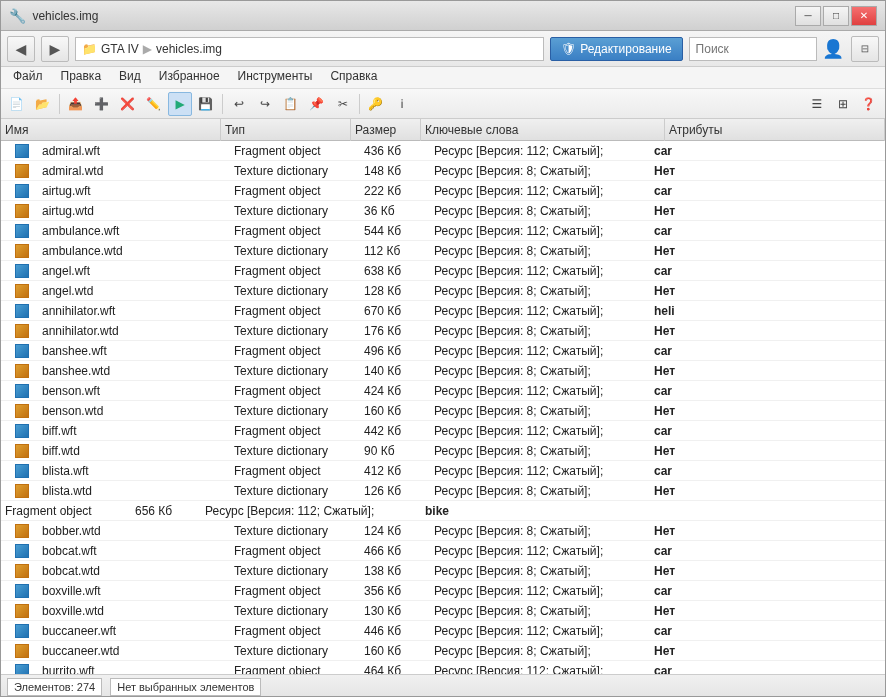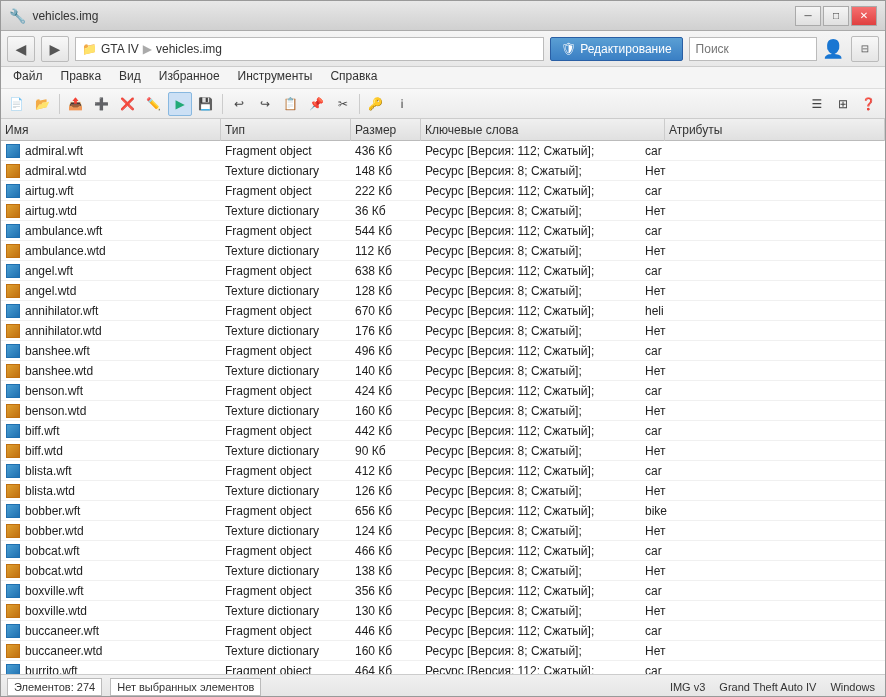--- a/index.html
+++ b/index.html
@@ -200,25 +200,25 @@
     }
     .file-cell {
       display: flex;
       align-items: center;
       padding: 0 4px;
       font-size: 12px;
       color: #222;
       white-space: nowrap;
       overflow: hidden;
     }
-    .col-name.file-cell { width: 220px; gap: 4px; }
+    .col-name.file-cell { width: 220px; gap: 12px; margin-left: 9px; }
     .col-type.file-cell { width: 130px; }
     .col-size.file-cell { width: 70px; }
     .col-attr.file-cell { width: 220px; }
-    .col-keywords.file-cell { flex: 1; }
+    .col-keywords.file-cell { flex: 1; font-weight: bold; }
 
     .file-icon {
       width: 16px;
       height: 16px;
       display: inline-flex;
       align-items: center;
       justify-content: center;
       flex-shrink: 0;
     }
 
@@ -550,26 +550,20 @@
           <div style="width:14px;height:14px;background:linear-gradient(135deg, #e0a030, #c07010);border:1px solid #c07010;"></div>
         </div>
         <span>blista.wtd</span>
       </div>
       <div class="file-cell col-type">Texture dictionary</div>
       <div class="file-cell col-size">126 Кб</div>
       <div class="file-cell col-attr">Ресурс [Версия: 8; Сжатый];</div>
       <div class="file-cell col-keywords">Нет</div>
     </div>
         <div class="file-row">
-      <div class="file-cell col-name">
-        <div class="file-icon">
-          <div style="width:14px;height:14px;background:linear-gradient(135deg, #4a9fd4, #2070b0);border:1px solid #2070b0;"></div>
-        </div>
-        <span>bobber.wft</span>
-      </div>
       <div class="file-cell col-type">Fragment object</div>
       <div class="file-cell col-size">656 Кб</div>
       <div class="file-cell col-attr">Ресурс [Версия: 112; Сжатый];</div>
       <div class="file-cell col-keywords">bike</div>
     </div>
         <div class="file-row">
       <div class="file-cell col-name">
         <div class="file-icon">
           <div style="width:14px;height:14px;background:linear-gradient(135deg, #e0a030, #c07010);border:1px solid #c07010;"></div>
         </div>
@@ -668,18 +662,13 @@
   </div>
 </div>
 
 <div class="status-bar">
   <div class="status-section">
     <span>Элементов: 274</span>
   </div>
   <div class="status-section">
     <span>Нет выбранных элементов</span>
   </div>
-  <div class="status-right">
-    <span class="status-tag">IMG v3</span>
-    <span class="status-tag">Grand Theft Auto IV</span>
-    <span class="status-tag">Windows</span>
-  </div>
 </div>
 
 </body></html>

